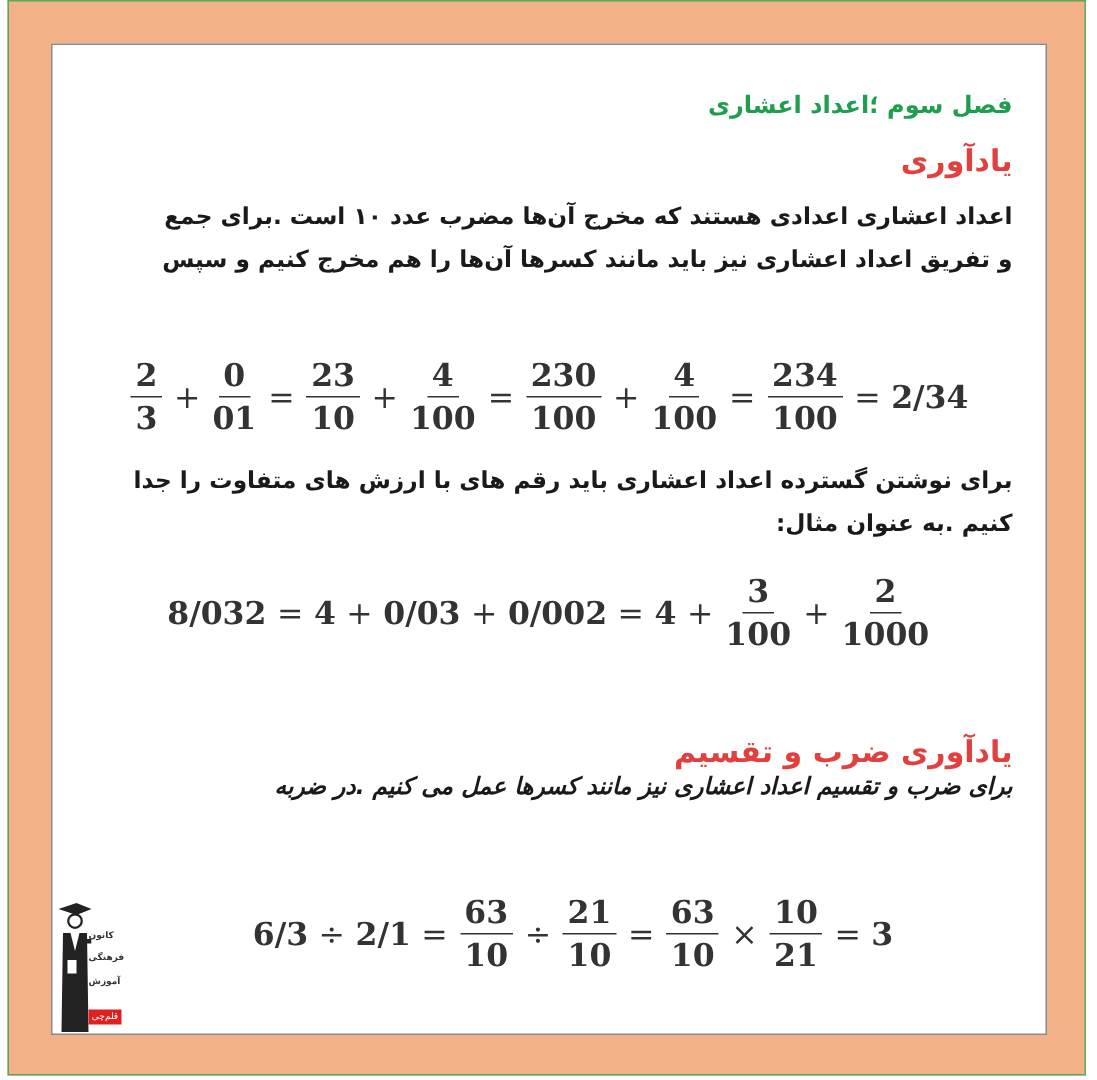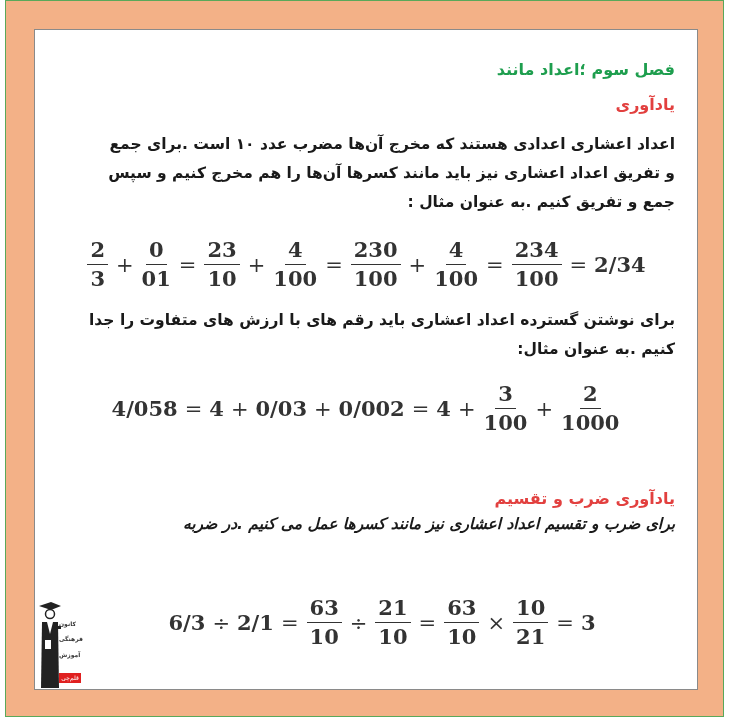--- a/index.html
+++ b/index.html
@@ -10,21 +10,21 @@
   .outer {
     position: absolute; left: 5px; top: 0px; width: 719px; height: 717px;
     background: #f3b187; border: 1.5px solid #5aa85a; box-sizing: border-box;
   }
   .panel {
     position: absolute; left: 34px; top: 29px; width: 664px; height: 661px;
     background: #ffffff; border: 1px solid #8a8a8a; box-sizing: border-box;
   }
   .rtl { direction: rtl; text-align: right; position: absolute; right: 22px; left: 22px; }
   .title { color: #1e9e4e; font-weight: bold; font-size: 16px; top: 30px; }
-  .sub { color: #e2403f; font-weight: bold; font-size: 16px; }
+  .sub { color: #e2403f; font-weight: bold; font-size: 20px; }
   .para { color: #1a1a1a; font-weight: bold; font-size: 15.5px; line-height: 29px; text-align: right; }
   .eq {
     position: absolute; display: flex; align-items: center; justify-content: center;
     font-family: "DejaVu Serif", serif; font-weight: bold; font-size: 21px; color: #333333;
     direction: ltr; left: 0; right: 0;
   }
   .frac { display: inline-flex; flex-direction: column; align-items: center; margin: 0 3px; }
   .frac .num { padding: 0 3px 2px 3px; border-bottom: 1.5px solid #333; line-height: 24px; }
   .frac .den { padding-top: 2px; line-height: 24px; }
   .op { margin: 0 5px; font-weight: normal; }
@@ -35,28 +35,27 @@
   .logo-text { position: absolute; left: 22px; font-size: 6px; color: #333; font-weight: bold; direction: rtl; }
   .logo-badge { position: absolute; left: 22px; top: 73px; width: 22px; height: 10px; background: #e02020; color:#fff; font-size: 6px; text-align:center; line-height:10px; }
 </style>
 </head>
 <body>
 
 <div class="outer"></div>
 
 <div class="panel">
 
-  <div class="rtl title">فصل سوم ؛اعداد مانند</div>
+  <div class="rtl title">فصل سوم ؛اعداد اعشاری</div>
 
   <div class="rtl sub" style="top:65px;">یادآوری</div>
 
   <div class="rtl para" style="top:100px;">
     <div>اعداد اعشاری اعدادی هستند که مخرج آن‌ها مضرب عدد ۱۰ است .برای جمع</div>
     <div>و تفریق اعداد اعشاری نیز باید مانند کسرها آن‌ها را هم مخرج کنیم و سپس</div>
-    <div>جمع و تفریق کنیم .به عنوان مثال :</div>
   </div>
 
   <div class="eq" style="top:208px;">
     <span class="frac">
         <span class="num">2</span>
         <span class="den">3</span>
       </span>
     <span class="op">+</span>
     <span class="frac">
         <span class="num">0</span>
@@ -90,21 +89,21 @@
     <span class="op">=</span>
     <span class="term">2/34</span>
   </div>
 
   <div class="rtl para" style="top:276px;">
     <div>برای نوشتن گسترده اعداد اعشاری باید رقم های با ارزش های متفاوت را جدا</div>
     <div>کنیم .به عنوان مثال:</div>
   </div>
 
   <div class="eq" style="top:352px;">
-    <span class="term">4/058</span>
+    <span class="term">8/032</span>
     <span class="op">=</span>
     <span class="term">4</span>
     <span class="op">+</span>
     <span class="term">0/03</span>
     <span class="op">+</span>
     <span class="term">0/002</span>
     <span class="op">=</span>
     <span class="term">4</span>
     <span class="op">+</span>
     <span class="frac">

